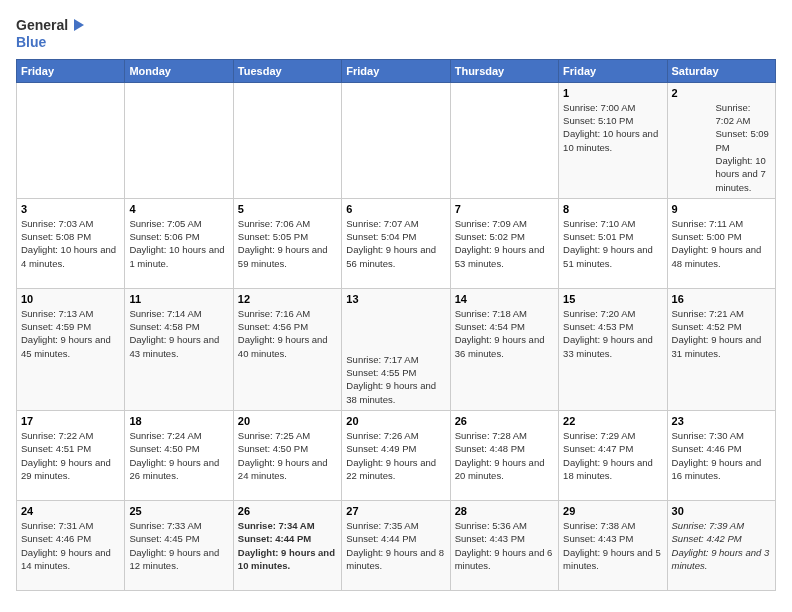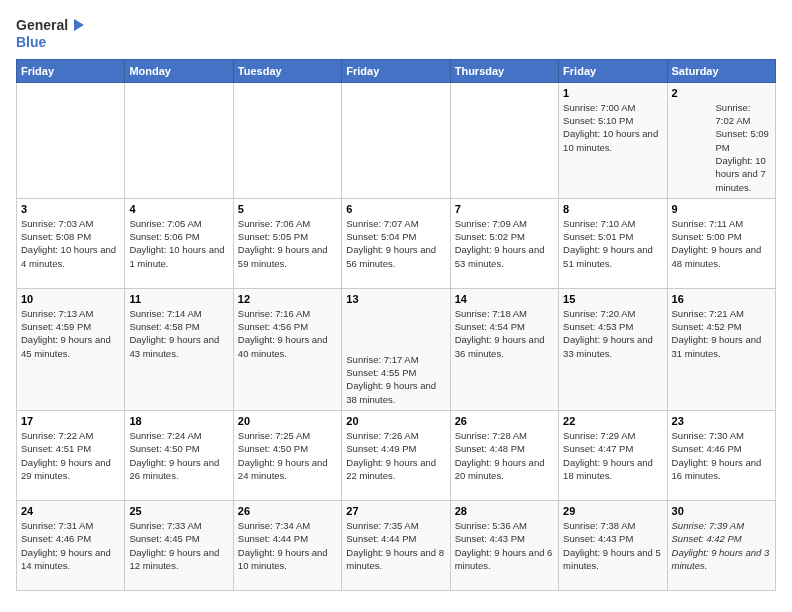--- a/index.html
+++ b/index.html
@@ -266,21 +266,21 @@
 Daylight: 9 hours and 14 minutes.</div>
         </td>
         <td>
           <span class="day-number">25</span>
           <div class="day-info" style="white-space: pre-line;">Sunrise: 7:33 AM
 Sunset: 4:45 PM
 Daylight: 9 hours and 12 minutes.</div>
         </td>
         <td>
           <span class="day-number">26</span>
-          <div class="day-info" style="white-space: pre-line;">Sunrise: 7:34 AM
+          <div class="day-info" style="white-space: pre-line; font-weight: bold;">Sunrise: 7:34 AM
 Sunset: 4:44 PM
 Daylight: 9 hours and 10 minutes.</div>
         </td>
         <td>
           <span class="day-number">27</span>
           <div class="day-info" style="white-space: pre-line;">Sunrise: 7:35 AM
 Sunset: 4:44 PM
 Daylight: 9 hours and 8 minutes.</div>
         </td>
         <td>

